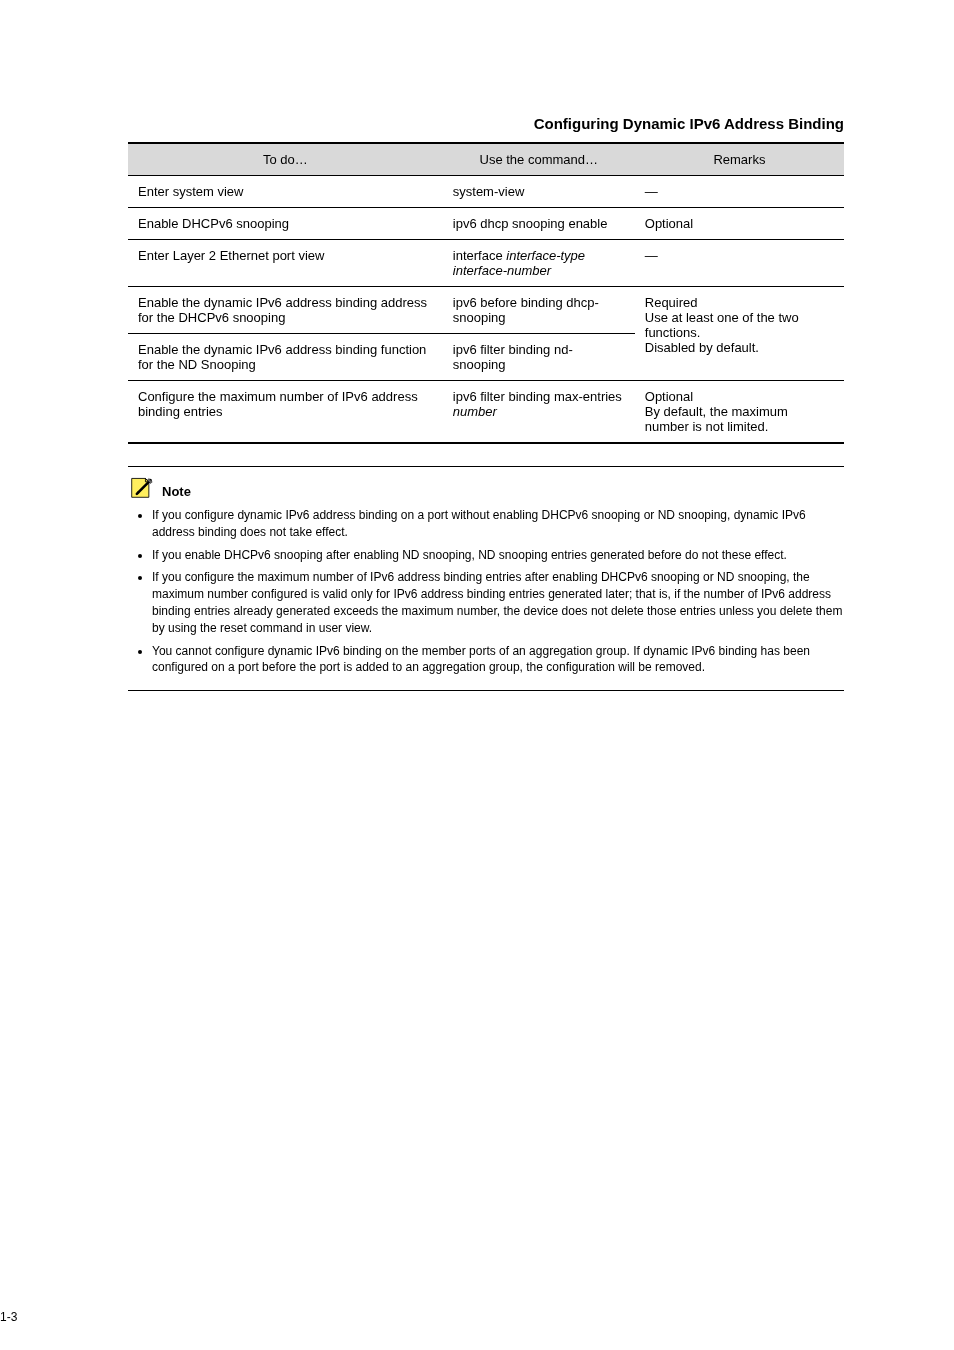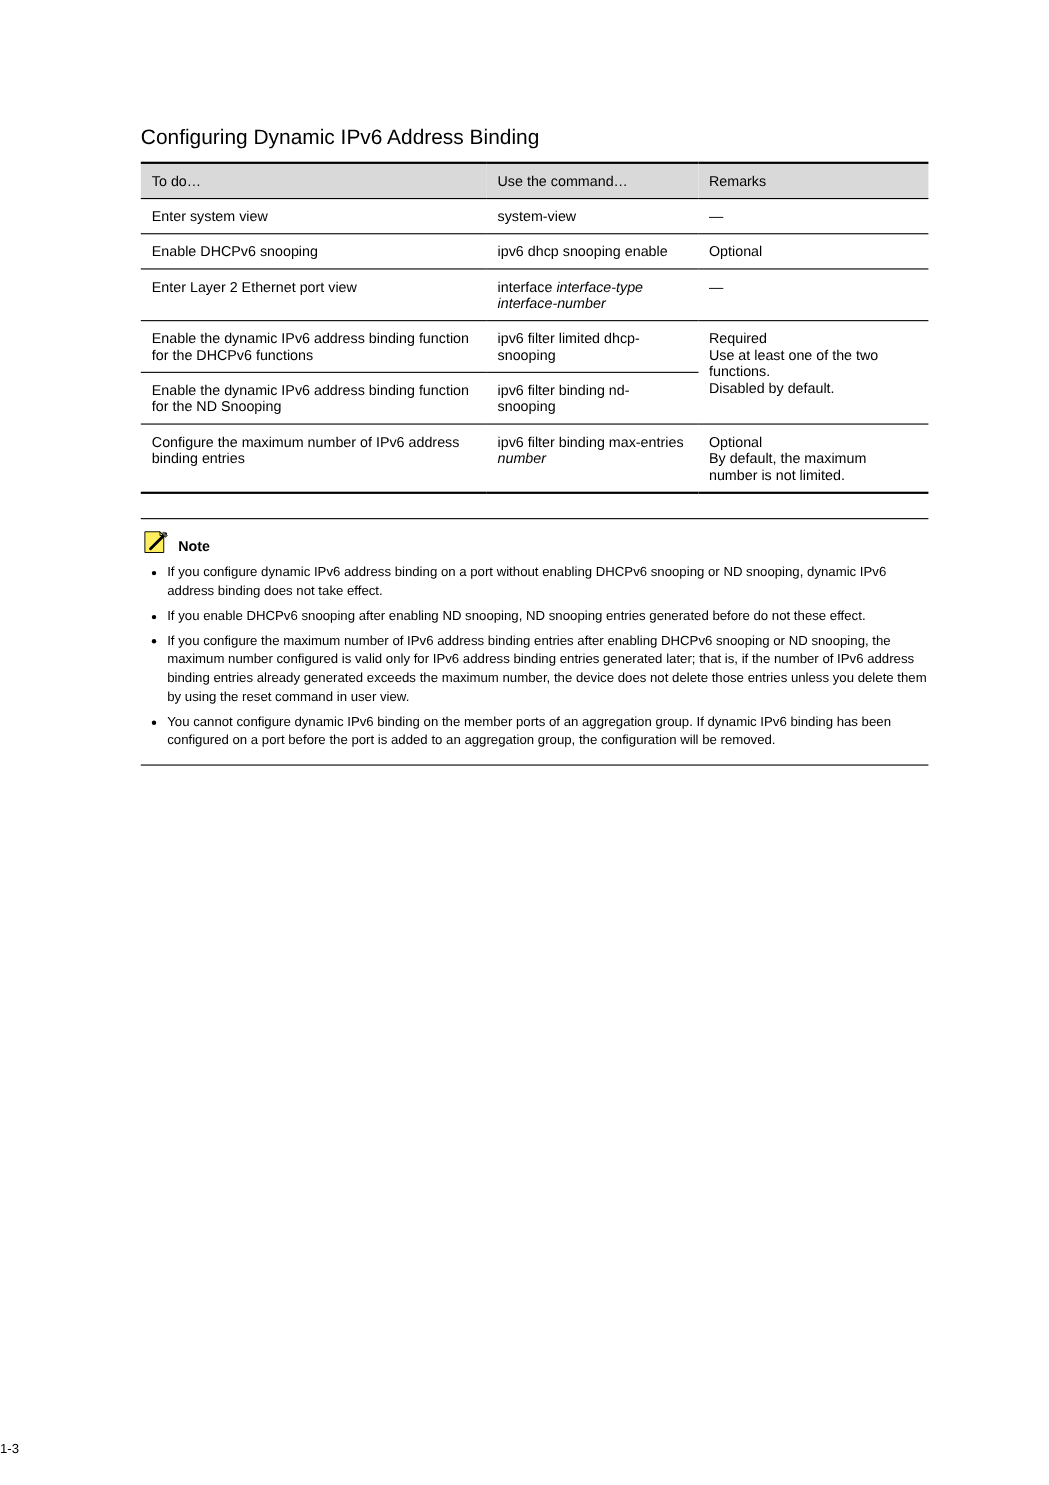--- a/index.html
+++ b/index.html
@@ -10,37 +10,38 @@
     color: #000;
   }
   .page {
     width: 954px;
     min-height: 1350px;
     box-sizing: border-box;
     padding: 115px 110px 60px 128px;
     position: relative;
   }
   .section-title {
-    font-size: 19px;
-    font-weight: normal;
+    font-size: 15px;
+    font-weight: bold;
     margin-bottom: 10px;
+    text-align: right;
   }
   .table-caption {
     font-size: 13px;
     margin: 6px 0 4px 0;
   }
   table.cfg {
     width: 100%;
     border-collapse: collapse;
     font-size: 13px;
   }
   table.cfg th {
     background: #d9d9d9;
     font-weight: normal;
-    text-align: left;
+    text-align: center;
     padding: 8px 10px;
     border-top: 2px solid #000;
     border-bottom: 1px solid #000;
   }
   table.cfg td {
     padding: 8px 10px;
     border-bottom: 1px solid #000;
     vertical-align: top;
   }
   table.cfg tr.last td {
@@ -121,22 +122,22 @@
       </tr>
       <tr>
         <td>Enter Layer 2 Ethernet port view</td>
         <td>
           <span class="bold">interface</span>
           <span class="ital">interface-type interface-number</span>
         </td>
         <td>—</td>
       </tr>
       <tr>
-        <td>Enable the dynamic IPv6 address binding function for the DHCPv6 functions</td>
-        <td><span class="bold">ipv6 filter limited dhcp-snooping</span></td>
+        <td>Enable the dynamic IPv6 address binding address for the DHCPv6 snooping</td>
+        <td><span class="bold">ipv6 before binding dhcp-snooping</span></td>
         <td rowspan="2" style="white-space:pre-line">Required
 Use at least one of the two functions.
 Disabled by default.</td>
       </tr>
       <tr>
         <td>Enable the dynamic IPv6 address binding function for the ND Snooping</td>
         <td><span class="bold">ipv6 filter binding nd-snooping</span></td>
       </tr>
       <tr class="last">
         <td>Configure the maximum number of IPv6 address binding entries</td>

